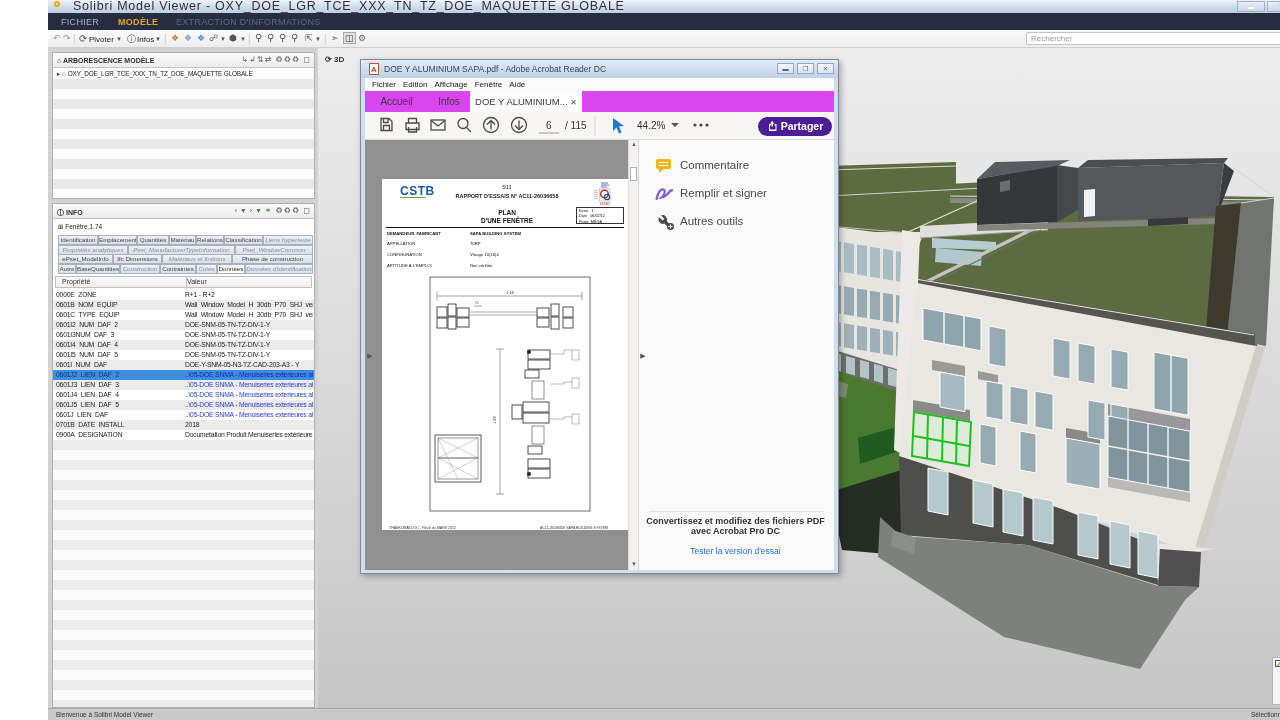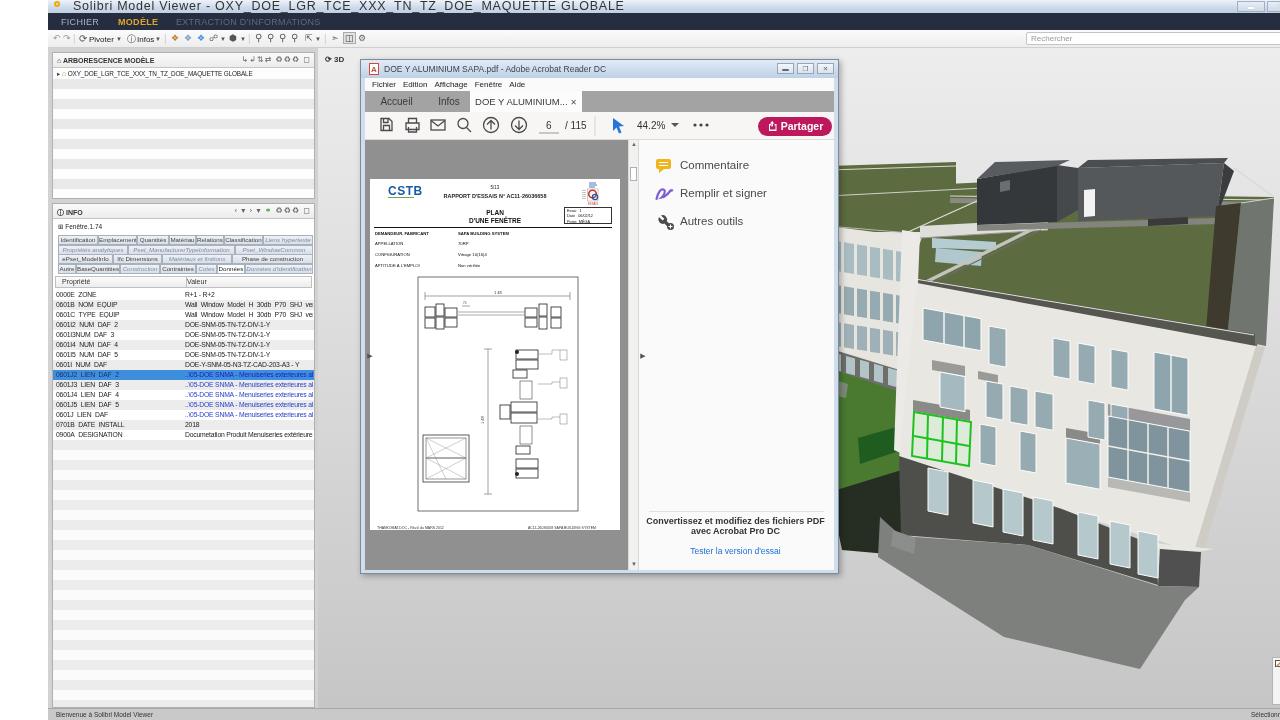--- a/index.html
+++ b/index.html
@@ -44,28 +44,28 @@
   background:linear-gradient(#ededed, #c6c6c6); }
 #label3d { position:absolute; left:7px; top:7px; font-size:8px; font-weight:bold; color:#333; }
 #pdfwin { position:absolute; left:312px; top:59px; width:479px; height:515px;
   border:1px solid #7d8a99; background:#cfdded; box-shadow:2px 2px 6px rgba(0,0,0,0.3); }
 #pdftitle { position:absolute; left:0; top:0; width:477px; height:18px;
   background:linear-gradient(#e2ebf7,#bed1e5); font-size:8.5px; color:#3a4352; }
 .pdfbtn { position:absolute; top:3px; width:17px; height:11px; border:1px solid #98a6b8; background:linear-gradient(#f4f7fb,#d9e3ef);
   color:#5a6a80; font-size:6.5px; line-height:10px; text-align:center; }
 #pdfmenu { position:absolute; left:4px; top:18px; width:469px; height:13px; background:#fafafa; font-size:8px; color:#222; padding:2px 7px;}
 #pdfmenu span { margin-right:7px; }
-#pdftabs { position:absolute; left:4px; top:31px; width:469px; height:21px; background:#a3a3a3; }
+#pdftabs { position:absolute; left:4px; top:31px; width:469px; height:21px; background:#d946ef; }
 #pdftabs .t { position:absolute; top:0; height:21px; font-size:10px; color:#3a3a3a; padding-top:5px; text-align:center; }
 #pdftoolbar { position:absolute; left:4px; top:52px; width:469px; height:28px; background:#f7f6f5; border-bottom:1px solid #dadada; }
-#partager { position:absolute; left:393px; top:5px; width:74px; height:19px; background:#be185d; border-radius:10px;
+#partager { position:absolute; left:393px; top:5px; width:74px; height:19px; background:#4c1d95; border-radius:10px;
   color:#fff; font-size:10.5px; text-align:center; line-height:19px; font-weight:bold;}
 #pdfcontent { position:absolute; left:4px; top:80px; width:469px; height:430px; background:#fbfafa; }
 #docpane { position:absolute; left:0; top:0; width:263px; height:430px; background:#909090; overflow:hidden; }
-#page { position:absolute; left:5px; top:39px; width:250px; height:351px; background:#fff; font-family:"Liberation Sans",sans-serif; }
+#page { position:absolute; left:17px; top:39px; width:250px; height:351px; background:#fff; font-family:"Liberation Sans",sans-serif; }
 #vscroll { position:absolute; left:263px; top:0; width:10px; height:430px; background:#f2f1f0; border-left:1px solid #dcdcdc; }
 #rightpanel { position:absolute; left:273px; top:0; width:196px; height:430px; background:#fbfafa; border-left:1px solid #d8d8d8; }
 .tool { position:absolute; left:41px; font-size:11.5px; color:#4a4a4a; }
 #promo { position:absolute; left:0; bottom:14px; width:193px; text-align:center; font-size:9px; font-weight:bold; color:#333; }
 #promo .lnk { font-weight:normal; color:#1a6fd4; font-size:8.5px; }
 #tooltip3d { position:absolute; left:954px; top:609px; width:53px; height:48px; background:#f4f4f4; border:1px solid #b4b4b4; font-size:5px; color:#333; }
 </style></head>
 <body>
 <div id="app">
 <div id="titlebar">

